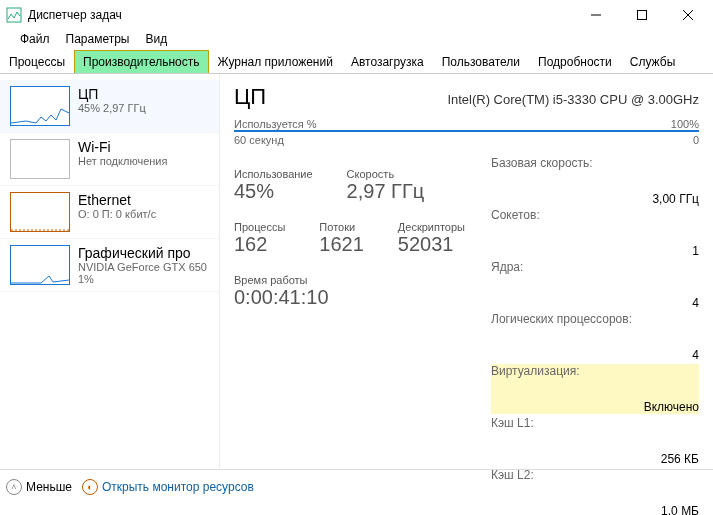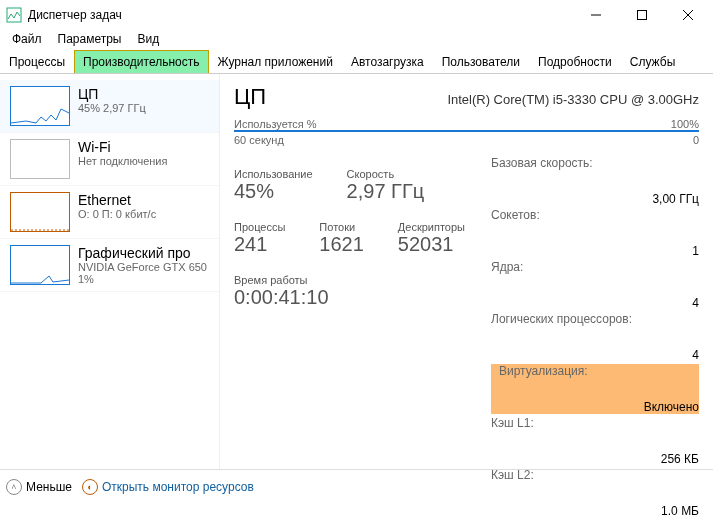--- a/index.html
+++ b/index.html
@@ -1,21 +1,21 @@
 <!DOCTYPE html>
 <html><head>
 <meta charset="utf-8">
 <style>
   * { box-sizing: border-box; margin: 0; padding: 0; font-family: 'Segoe UI', Tahoma, sans-serif; }
   body { width: 713px; height: 515px; background: #fff; font-size: 12px; color: #000; }
   .titlebar { display: flex; align-items: center; height: 30px; padding: 0 2px 0 6px; }
   .title-icon { width: 16px; height: 16px; display: flex; align-items: center; justify-content: center; }
   .title-text { flex: 1; margin-left: 6px; font-size: 12px; }
   .winctrl { width: 46px; height: 30px; display: flex; align-items: center; justify-content: center; font-size: 10px; }
-  .menubar { display: flex; height: 20px; padding-left: 4px; }
+  .menubar { display: flex; height: 20px; padding-left: 12px; }
   .menuitem { padding: 2px 8px; font-size: 12px; }
   .tabbar { display: flex; border-bottom: 1px solid #ccc; }
   .tab { padding: 4px 8px; font-size: 12px; border: 1px solid transparent; border-bottom: none; }
   .tab.active { background: #86efac; border-color: #c0a000; }
   .content { display: flex; height: 395px; }
   .sidebar { width: 220px; border-right: 1px solid #eee; overflow: hidden; padding-top: 6px; }
   .side-item { display: flex; padding: 6px 6px 6px 10px; border-bottom: 1px solid #f5f5f5; cursor: default; }
   .side-item.selected { background: #f4faff; }
   .thumb { width: 60px; height: 40px; border: 1px solid; background: #fff; position: relative; flex-shrink: 0; }
   .thumb svg { position: absolute; bottom: 0; left: 0; }
@@ -29,21 +29,21 @@
   .chartlabs { display: flex; justify-content: space-between; font-size: 11px; color: #666; margin-top: 8px; }
   .bigchart { height: 130px; border: 1px solid #1976d2; background: #fff; position: relative; }
   .bigchart svg { position: absolute; bottom: 0; left: 0; }
   .bottomlabs { display: flex; justify-content: space-between; font-size: 11px; color: #666; margin-top: 2px; }
   .stats { display: flex; margin-top: 10px; gap: 20px; }
   .statscol { display: flex; flex-direction: column; gap: 6px; }
   .specsbox { display: flex; flex-direction: column; gap: 2px; font-size: 12px; margin-left: 6px; flex: 1; }
   .specrow { display: flex; justify-content: space-between; }
   .specrow .l { color: #666; }
   .specrow .r { text-align: right; margin-top: 36px; }
-  .specrow.hl { background: #fdba74; padding-left: 8px; }
+  .specrow.hl { background: #fef9c3; }
   .footer { display: flex; align-items: center; height: 34px; border-top: 1px solid #ddd; padding: 0 6px; gap: 10px; font-size: 12px; }
   .fewer { display: flex; align-items: center; gap: 4px; }
   .openmon { display: flex; align-items: center; gap: 4px; color: #1160a0; }
   .circicon { width: 16px; height: 16px; border: 1px solid #888; border-radius: 50%; display: flex; align-items: center; justify-content: center; font-size: 9px; color: #888; }
   .statsrow { display: flex; gap: 34px; }
   .statblock { display:flex; flex-direction:column;margin-top:12px; }
   .statblock .lab { font-size: 11px; color:#555; }
   .statblock .val { font-size: 20px; color:#555; }
 </style>
 </head>
@@ -175,21 +175,21 @@
             <span class="val">45%</span>
           </div>
           <div class="statblock">
             <span class="lab">Скорость</span>
             <span class="val">2,97 ГГц</span>
           </div>
         </div>
         <div class="statsrow">
           <div class="statblock">
             <span class="lab">Процессы</span>
-            <span class="val">241</span>
+            <span class="val">162</span>
           </div>
           <div class="statblock">
             <span class="lab">Потоки</span>
             <span class="val">1621</span>
           </div>
           <div class="statblock">
             <span class="lab">Дескрипторы</span>
             <span class="val">52031</span>
           </div>
         </div>

